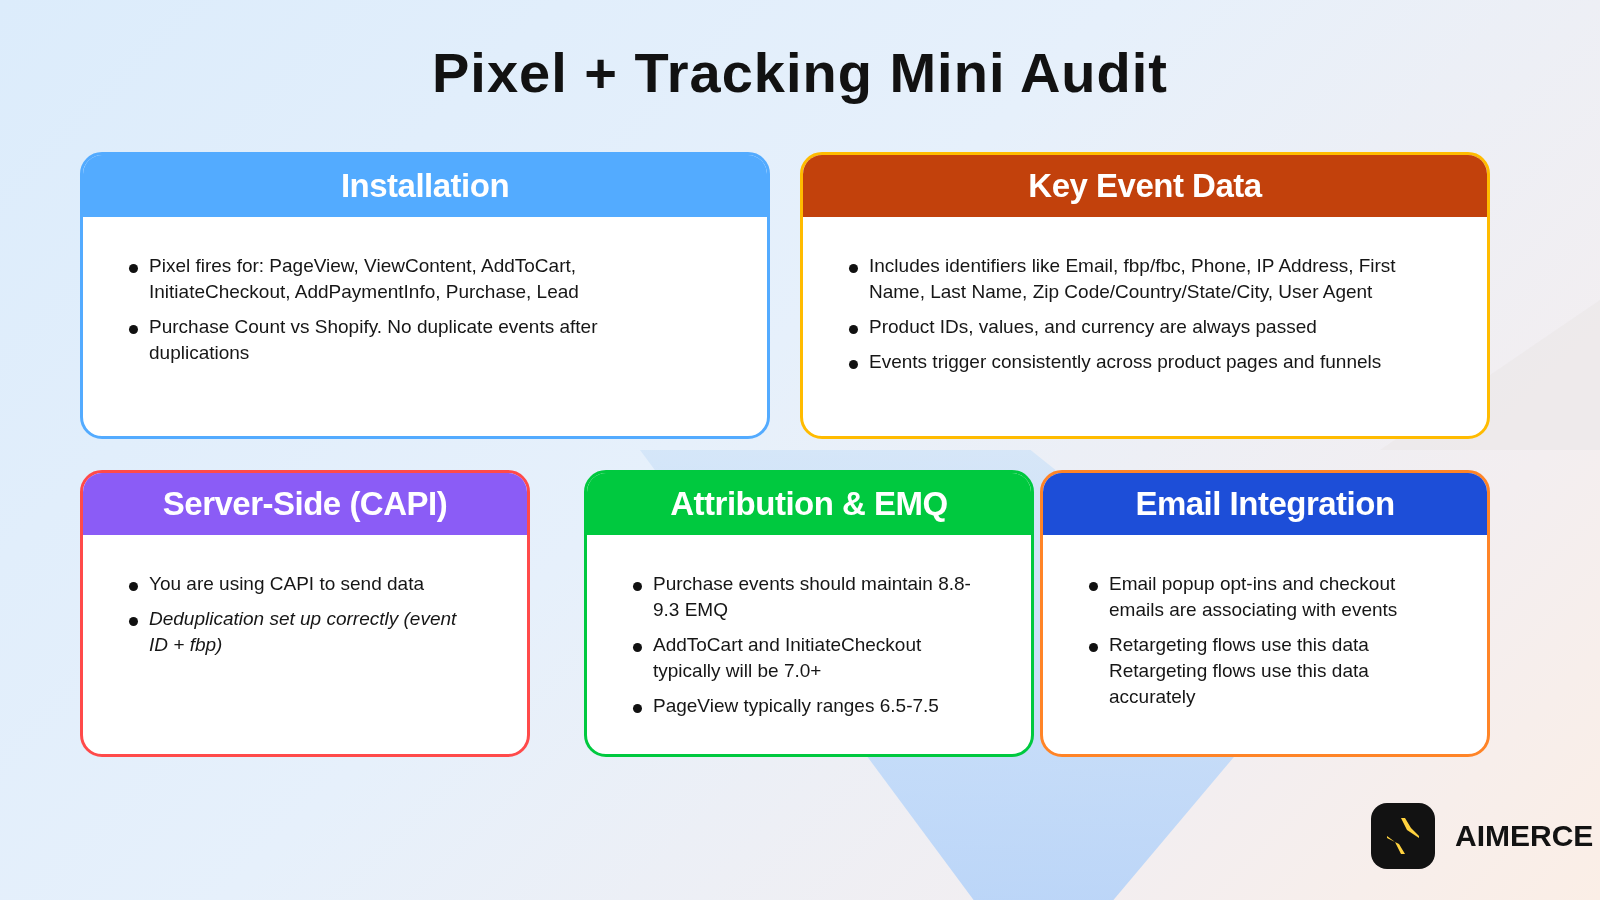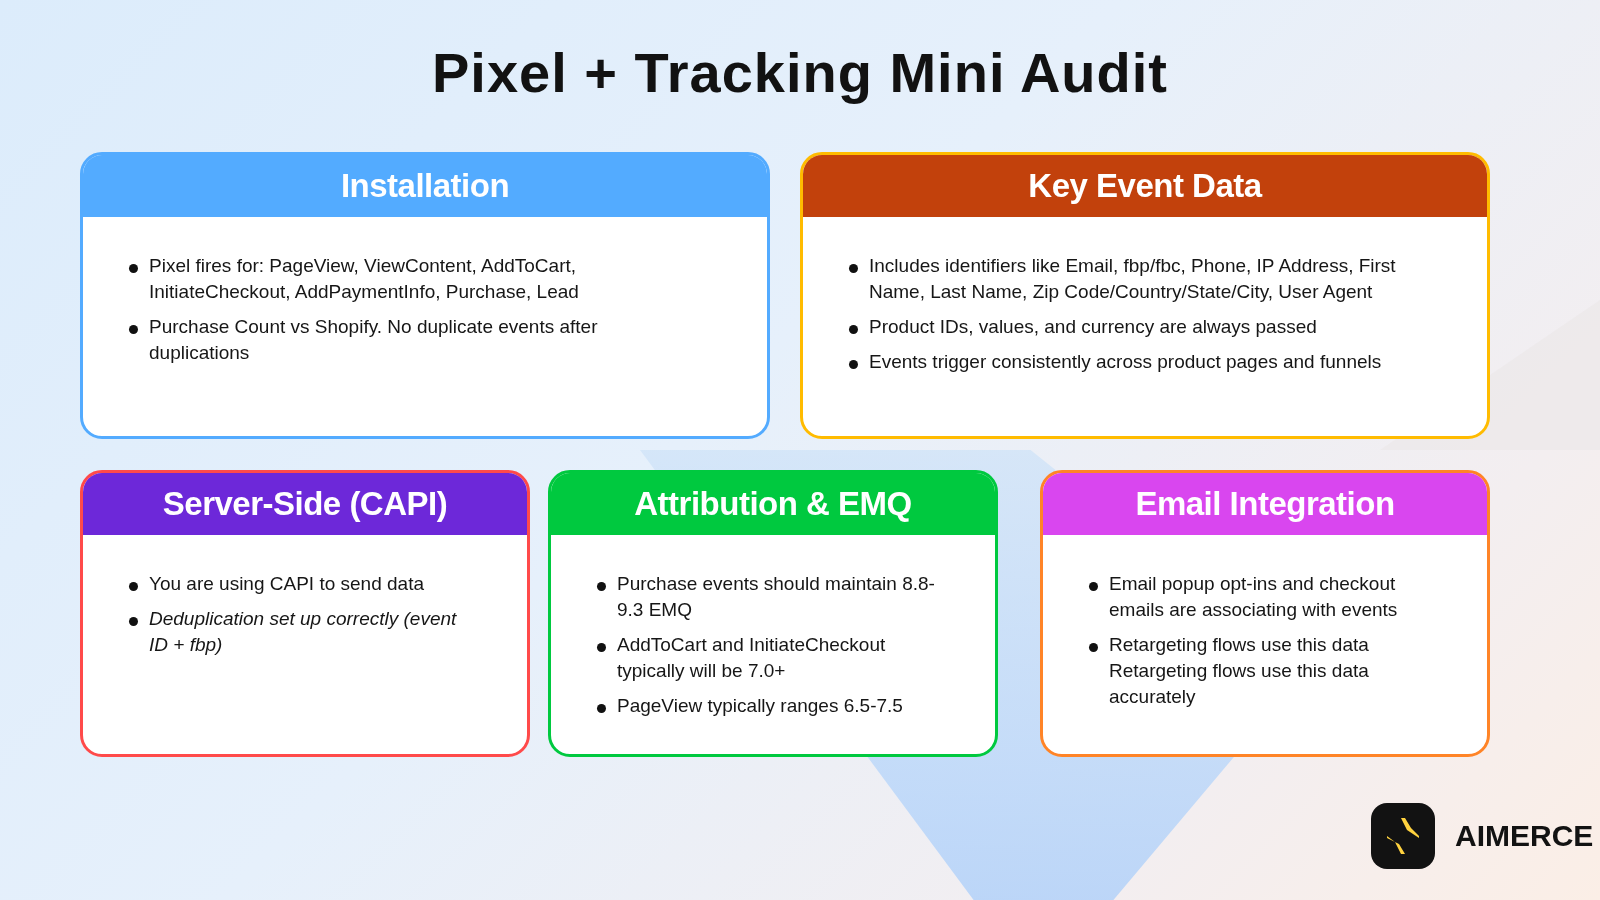--- a/index.html
+++ b/index.html
@@ -80,46 +80,46 @@
   <div class="card-body" style="padding-top:36px;">
     <ul>
       <li style="width:600px;">Includes identifiers like Email, fbp/fbc, Phone, IP Address, First Name, Last Name, Zip Code/Country/State/City, User Agent</li>
       <li>Product IDs, values, and currency are always passed</li>
       <li>Events trigger consistently across product pages and funnels</li>
     </ul>
   </div>
 </div>
 
 <div class="card" style="left:80px; top:470px; width:450px; height:287px; border-color:#ff4a4a;">
-  <div class="card-header" style="background:#6d28d9;">
+  <div class="card-header" style="background:#8b5cf6;">
     <span>Server-Side (CAPI)</span>
   </div>
   <div class="card-body" style="padding-top:36px;">
     <ul>
       <li>You are using CAPI to send data</li>
       <li style="width:350px;font-style:italic;">Deduplication set up correctly (event ID + fbp)</li>
     </ul>
   </div>
 </div>
 
-<div class="card" style="left:548px; top:470px; width:450px; height:287px; border-color:#00c93f;">
+<div class="card" style="left:584px; top:470px; width:450px; height:287px; border-color:#00c93f;">
   <div class="card-header" style="background:#00c93f;">
     <span>Attribution &amp; EMQ</span>
   </div>
   <div class="card-body" style="padding-top:36px;">
     <ul>
       <li style="width:340px;">Purchase events should maintain 8.8-9.3 EMQ</li>
       <li style="width:330px;">AddToCart and InitiateCheckout typically will be 7.0+</li>
       <li>PageView typically ranges 6.5-7.5</li>
     </ul>
   </div>
 </div>
 
 <div class="card" style="left:1040px; top:470px; width:450px; height:287px; border-color:#ff8427;">
-  <div class="card-header" style="background:#d946ef;">
+  <div class="card-header" style="background:#1d4ed8;">
     <span>Email Integration</span>
   </div>
   <div class="card-body" style="padding-top:36px;">
     <ul>
       <li style="width:345px;">Email popup opt-ins and checkout emails are associating with events</li>
       <li style="width:310px;">Retargeting flows use this data Retargeting flows use this data accurately</li>
     </ul>
   </div>
 </div>
 

